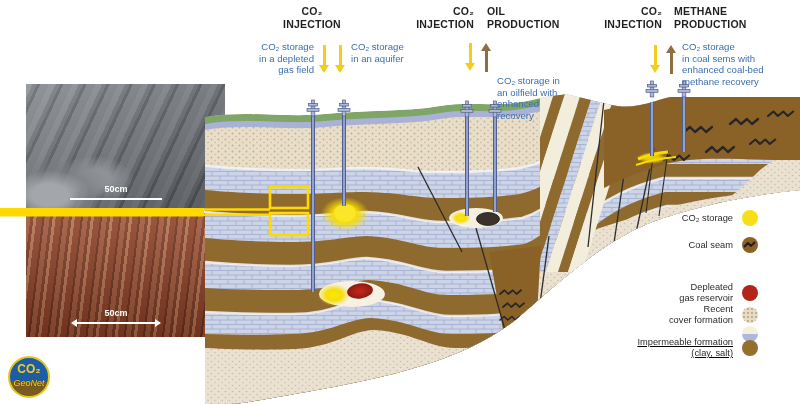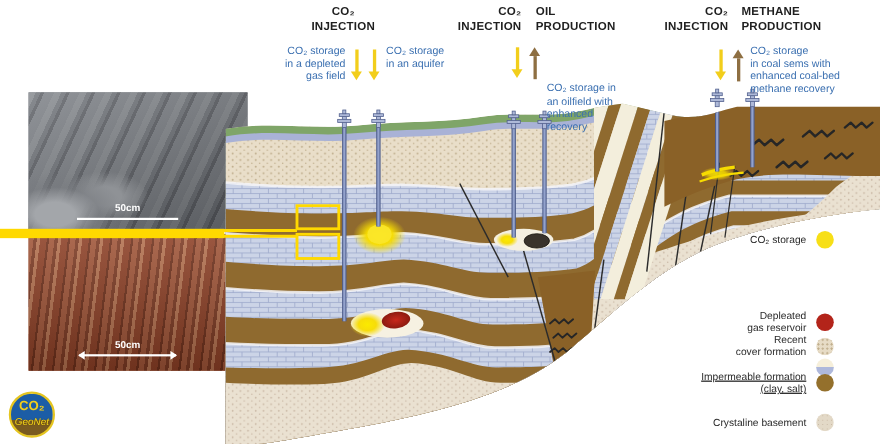--- a/index.html
+++ b/index.html
@@ -279,42 +279,46 @@
 in coal sems with
 enhanced coal-bed
 methane recovery</div>
   </div>
 
   <div id="legend">
     <div class="lrow" style="top:4px;">
       <span class="llabel">CO₂ storage</span>
       <span class="sw sw-co2"></span>
     </div>
+    <div class="lrow" style="top:31px;">
+      <span class="llabel">Coal seam</span>
+      <span class="sw sw-coal">
+          <svg width="16" height="16" viewBox="0 0 16 16" style="position:absolute;left:0;top:0;">
+            <path d="M2,10 l4,-4 3,3 4,-4" stroke="#1f1f1f" stroke-width="2" fill="none" stroke-linejoin="round"></path>
+          </svg>
+        </span>
+    </div>
     <div class="lrow" style="top:76px;">
       <span class="llabel">Depleated
 gas reservoir</span>
       <span class="sw sw-gas"></span>
     </div>
     <div class="lrow" style="top:98px;">
       <span class="llabel">Recent
 cover formation</span>
       <span class="sw sw-cover"></span>
     </div>
     <div class="lrow" style="top:120px;">
       <span class="sw sw-aquifer"></span>
     </div>
     <div class="lrow" style="top:131px;text-decoration:underline;">
       <span class="llabel">Impermeable formation
 (clay, salt)</span>
       <span class="sw sw-imperm"></span>
     </div>
-    <div class="lrow" style="top:170px;">
-      <span class="llabel">Crystaline basement</span>
-      <span class="sw sw-basement"></span>
-    </div>
   </div>
 
   <div id="logo">
     <div class="lco2">CO₂</div>
     <div class="lname">GeoNet</div>
   </div>
 
 </div>
 
 </body></html>

